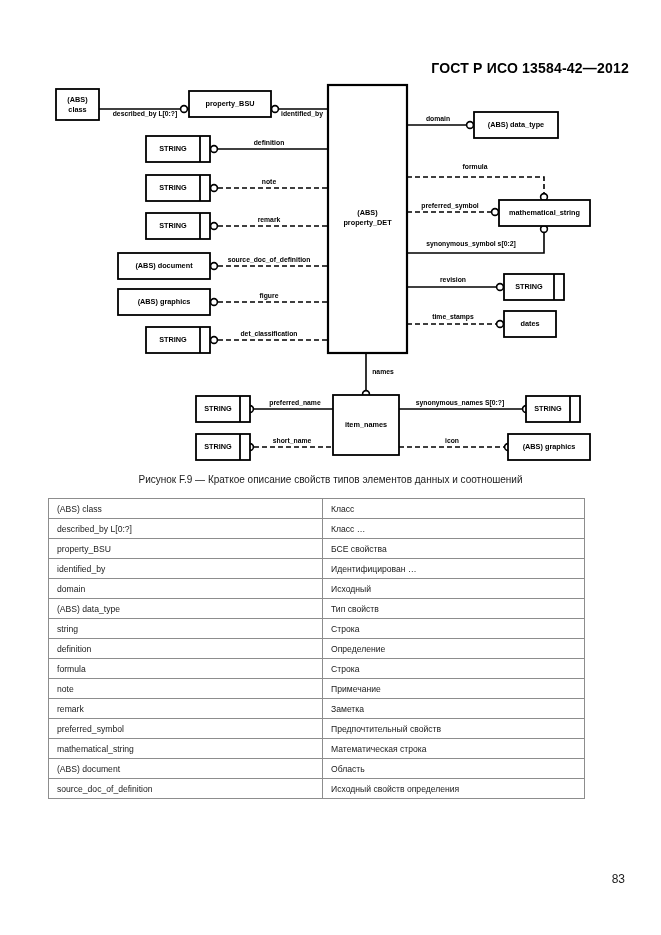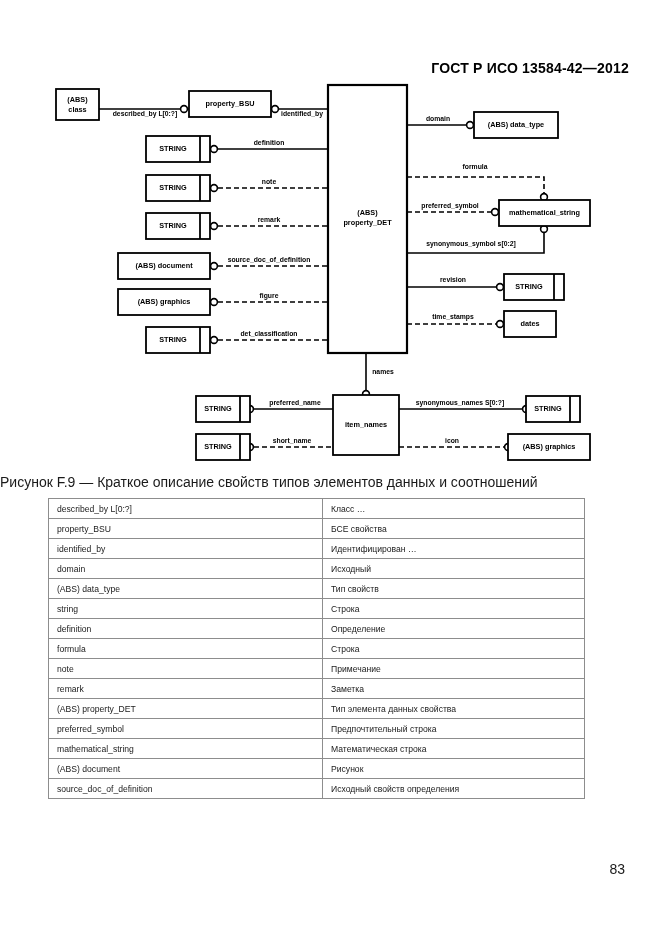--- a/index.html
+++ b/index.html
@@ -47,22 +47,22 @@
     font-weight: bold;
     text-anchor: middle;
     fill: #000;
   }
 
   
   .fig-caption {
     position: absolute;
     left: 0; right: 0;
     top: 474px;
-    text-align: left;
-    font-size: 14px;
+    text-align: center;
+    font-size: 10px;
     color: #1a1a1a;
   }
 
   
   .gloss-table-wrap {
     position: absolute;
     left: 48px; top: 498px;
     width: 536px;
   }
   table.gloss {
@@ -79,22 +79,22 @@
     vertical-align: middle;
     white-space: nowrap;
     overflow: hidden;
   }
   table.gloss td.term  { width: 274px; }
   table.gloss td.trans { width: 262px; }
 
   
   .page-number {
     position: absolute;
-    right: 36px; bottom: 58px;
-    font-size: 14px;
+    right: 36px; bottom: 49px;
+    font-size: 12px;
     color: #1a1a1a;
   }
 </style>
 </head>
 <body>
 
 <div class="doc-header">ГОСТ Р ИСО 13584-42—2012</div>
 
 <div id="diagram">
 <svg width="661" height="470" viewBox="0 0 661 470" xmlns="http://www.w3.org/2000/svg">
@@ -288,20 +288,24 @@
 
 </svg>
 </div>
 
 <div class="fig-caption">Рисунок F.9 — Краткое описание свойств типов элементов данных и соотношений</div>
 
 <div class="gloss-table-wrap">
   <table class="gloss">
     <tbody id="gloss-body">
         <tr>
+          <td class="term">(ABS) class</td>
+          <td class="trans">Класс</td>
+        </tr>
+        <tr>
           <td class="term">described_by L[0:?]</td>
           <td class="trans">Класс …</td>
         </tr>
         <tr>
           <td class="term">property_BSU</td>
           <td class="trans">БСЕ свойства</td>
         </tr>
         <tr>
           <td class="term">identified_by</td>
           <td class="trans">Идентифицирован …</td>
@@ -328,34 +332,30 @@
         </tr>
         <tr>
           <td class="term">note</td>
           <td class="trans">Примечание</td>
         </tr>
         <tr>
           <td class="term">remark</td>
           <td class="trans">Заметка</td>
         </tr>
         <tr>
-          <td class="term">(ABS) property_DET</td>
-          <td class="trans">Тип элемента данных свойства</td>
-        </tr>
-        <tr>
           <td class="term">preferred_symbol</td>
-          <td class="trans">Предпочтительный строка</td>
+          <td class="trans">Предпочтительный свойств</td>
         </tr>
         <tr>
           <td class="term">mathematical_string</td>
           <td class="trans">Математическая строка</td>
         </tr>
         <tr>
           <td class="term">(ABS) document</td>
-          <td class="trans">Рисунок</td>
+          <td class="trans">Область</td>
         </tr>
         <tr>
           <td class="term">source_doc_of_definition</td>
           <td class="trans">Исходный свойств определения</td>
         </tr>
       </tbody>
   </table>
 </div>
 
 <div class="page-number">83</div>

